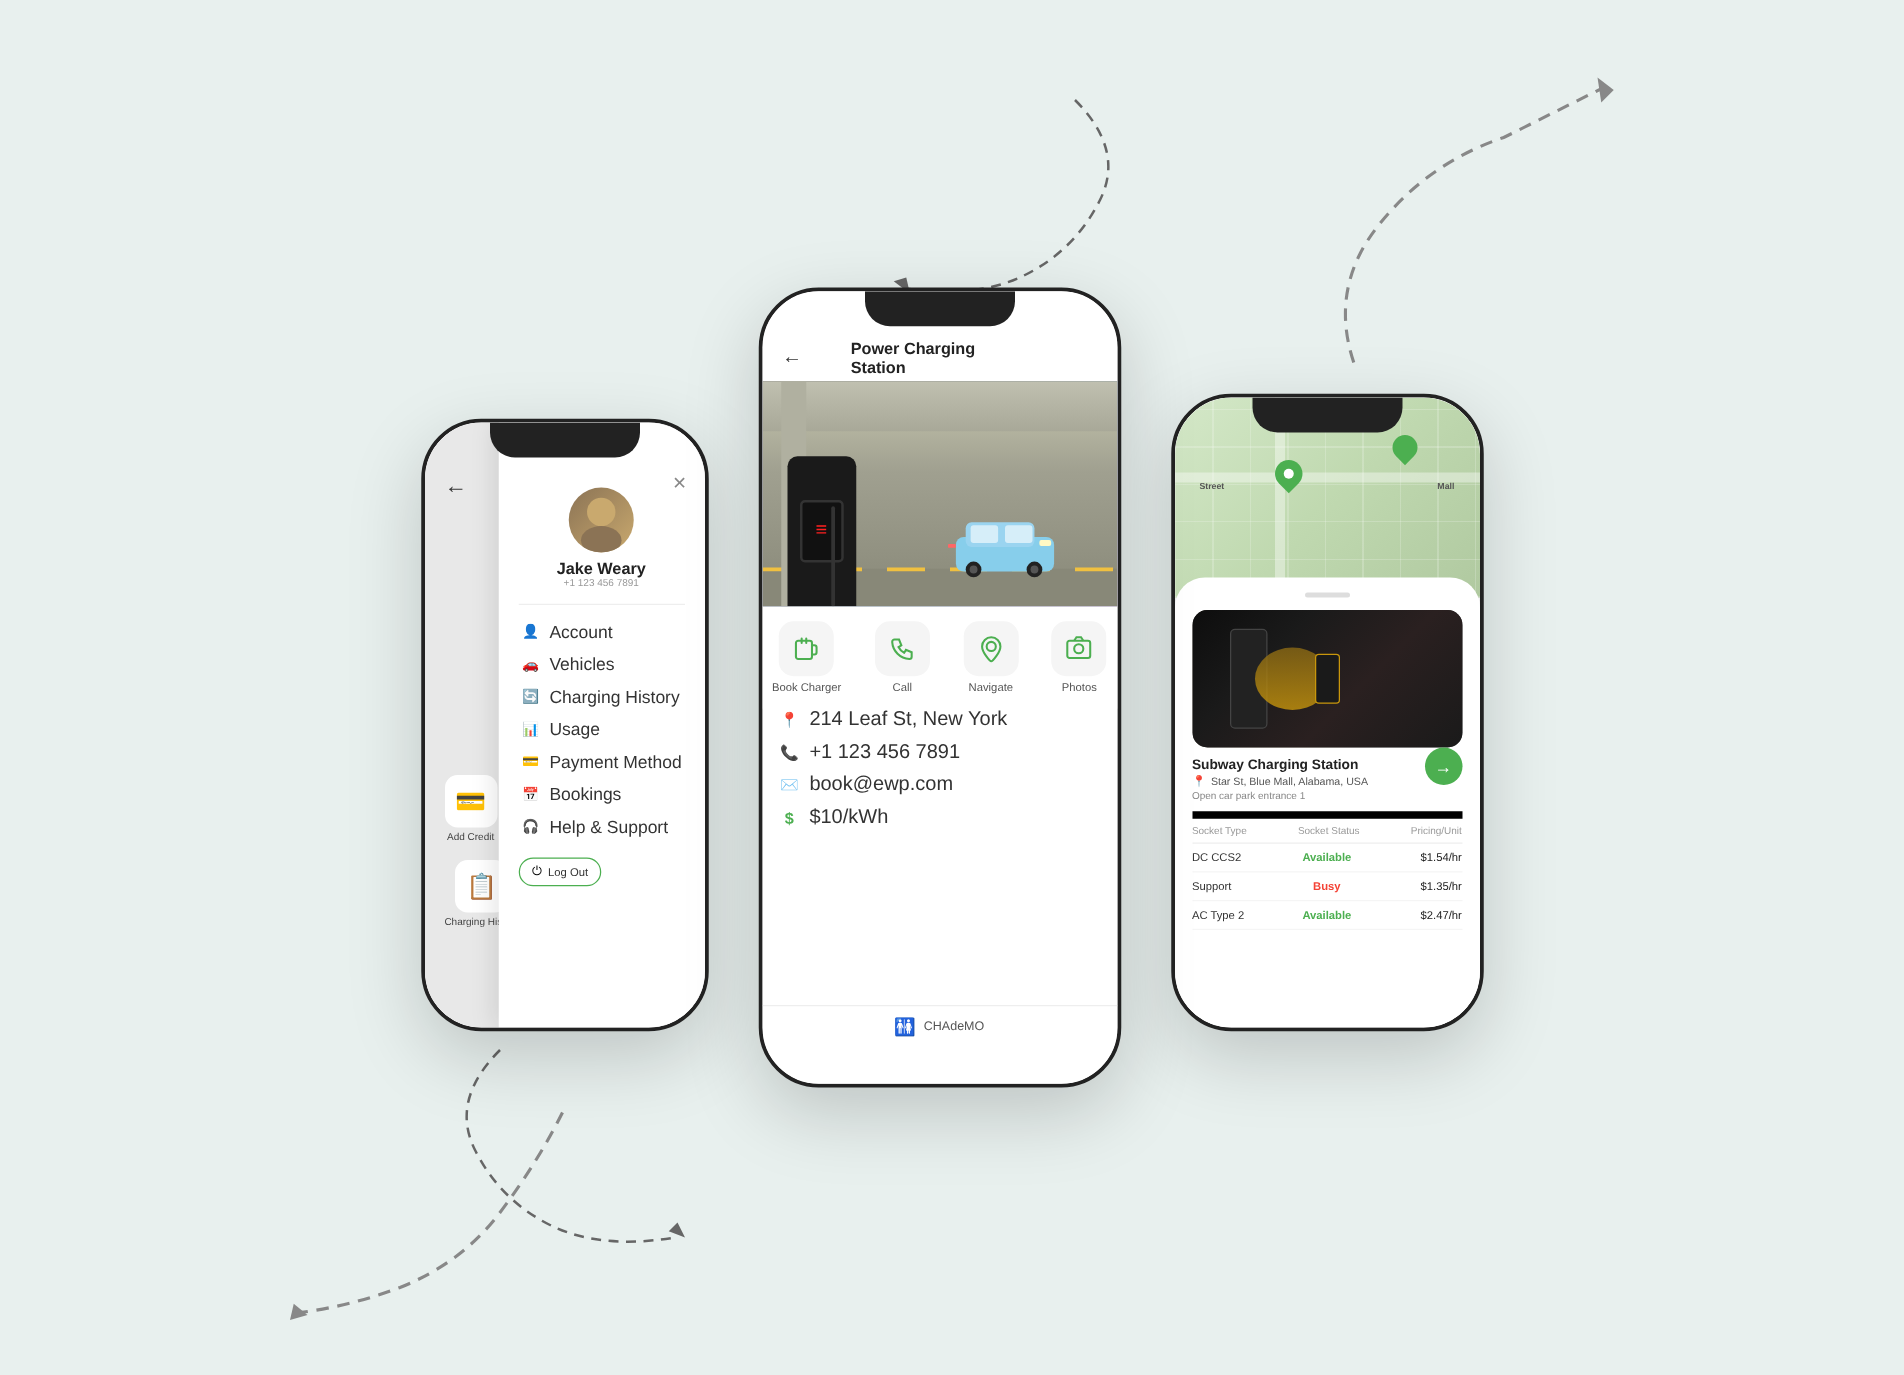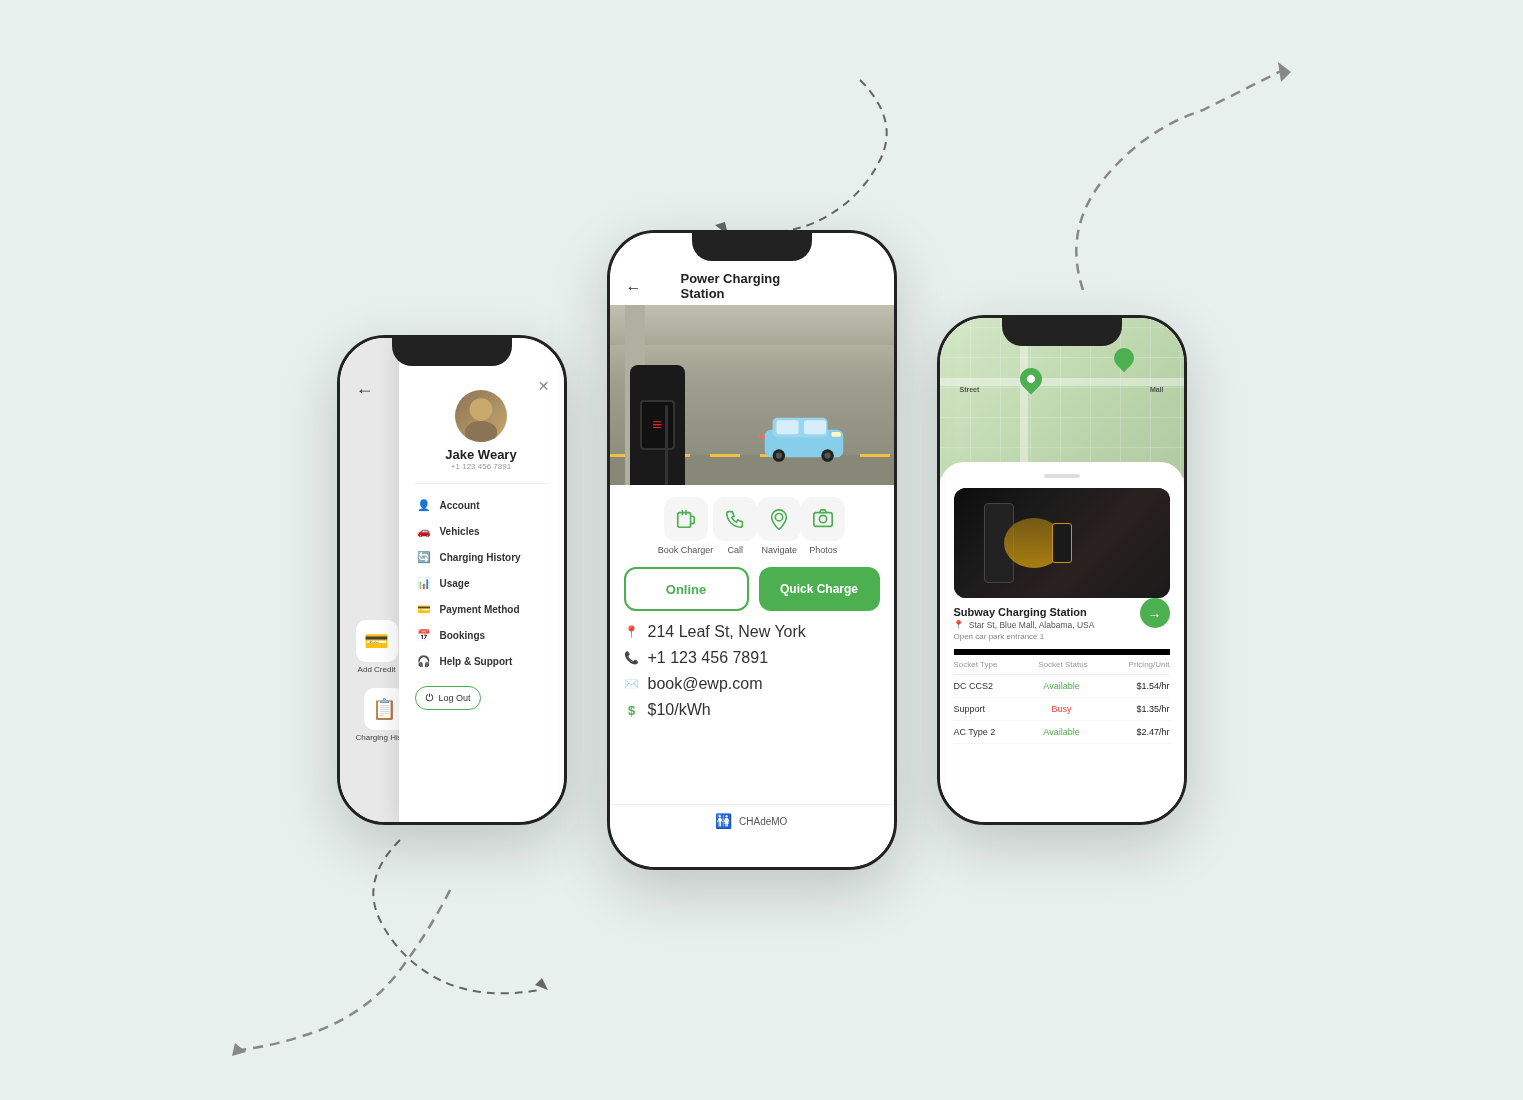--- a/index.html
+++ b/index.html
@@ -220,23 +220,23 @@
       width: 16px;
       height: 16px;
       display: flex;
       align-items: center;
       justify-content: center;
       font-size: 11px;
       color: #555;
     }
 
     .drawer-menu-label {
-      font-size: 10px;
+      font-size: 14px;
       color: #333;
-      font-weight: 700;
+      font-weight: 400;
     }
 
     .drawer-logout {
       margin-top: 12px;
       border: 1.5px solid #4CAF50;
       border-radius: 20px;
       padding: 5px 10px;
       display: flex;
       align-items: center;
       gap: 5px;
@@ -339,21 +339,21 @@
       border-radius: 4px;
       border: 2px solid #333;
       display: flex;
       align-items: center;
       justify-content: center;
     }
 
     
     .phone-2-actions {
       display: flex;
-      justify-content: center;
+      justify-content: space-between;
       padding: 12px 8px;
       background: #fff;
     }
 
     .action-btn {
       display: flex;
       flex-direction: column;
       align-items: center;
       gap: 4px;
     }
@@ -630,21 +630,21 @@
     }
 
     .socket-type {
       font-size: 9px;
       color: #333;
       flex: 1;
     }
 
     .socket-status {
       font-size: 9px;
-      font-weight: 400;
+      font-weight: 700;
       flex: 1;
       text-align: center;
     }
 
     .socket-status.available { color: #4CAF50; }
     .socket-status.busy { color: #f44336; }
 
     .socket-price {
       font-size: 9px;
       font-weight: 400;
@@ -835,28 +835,20 @@
             <svg width="22" height="22" viewBox="0 0 24 24" fill="none">
                 <rect x="2" y="5" width="20" height="15" rx="2" stroke="#4CAF50" stroke-width="1.8"></rect>
                 <circle cx="12" cy="12" r="4" stroke="#4CAF50" stroke-width="1.8"></circle>
                 <path d="M8 5l2-3h4l2 3" stroke="#4CAF50" stroke-width="1.8"></path>
               </svg>
           </div>
           <div class="action-label">Photos</div>
         </div>
       </div>
 
-      <div class="phone-2-cta">
-        <div class="btn-online">
-          <div class="btn-online-label">Online</div>
-        </div>
-        <div class="btn-quick-charge">
-          <div class="btn-quick-charge-label">Quick Charge</div>
-        </div>
-      </div>
 
       <div class="phone-2-info">
         <div class="info-row">
           <div class="info-icon">📍</div>
           <div class="info-text">214 Leaf St, New York</div>
         </div>
         <div class="info-row">
           <div class="info-icon">📞</div>
           <div class="info-text">+1 123 456 7891</div>
         </div>

